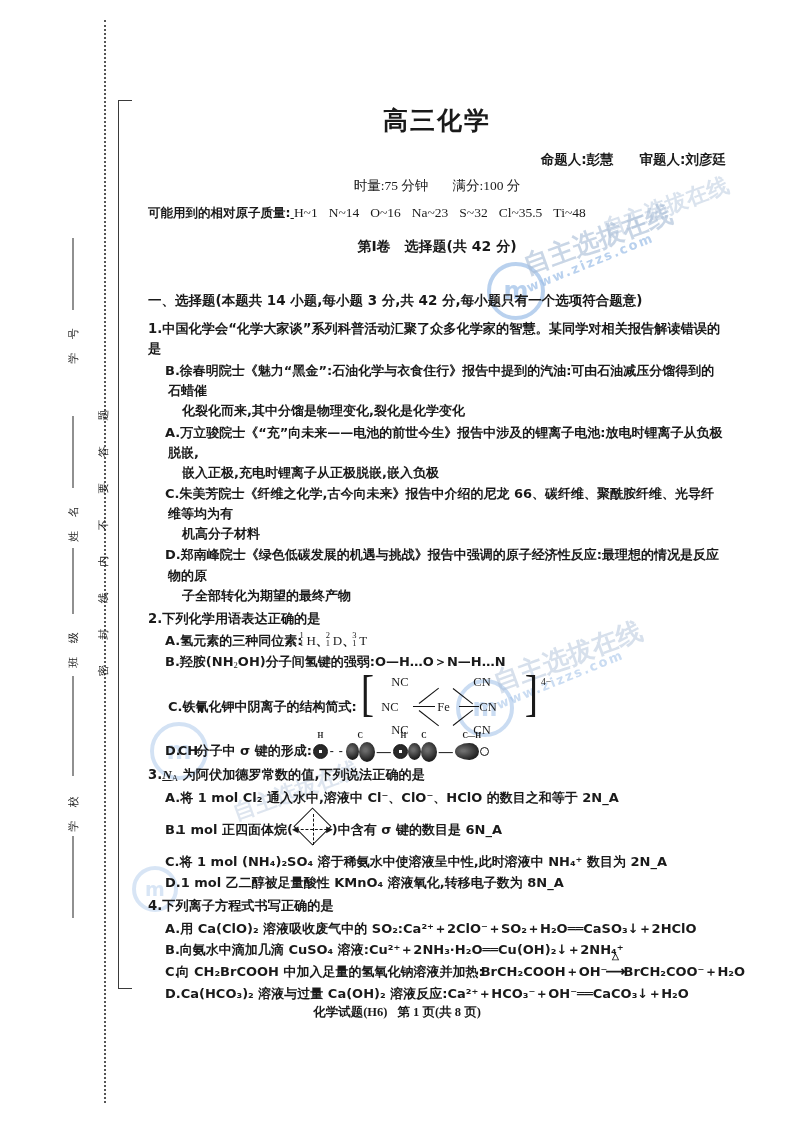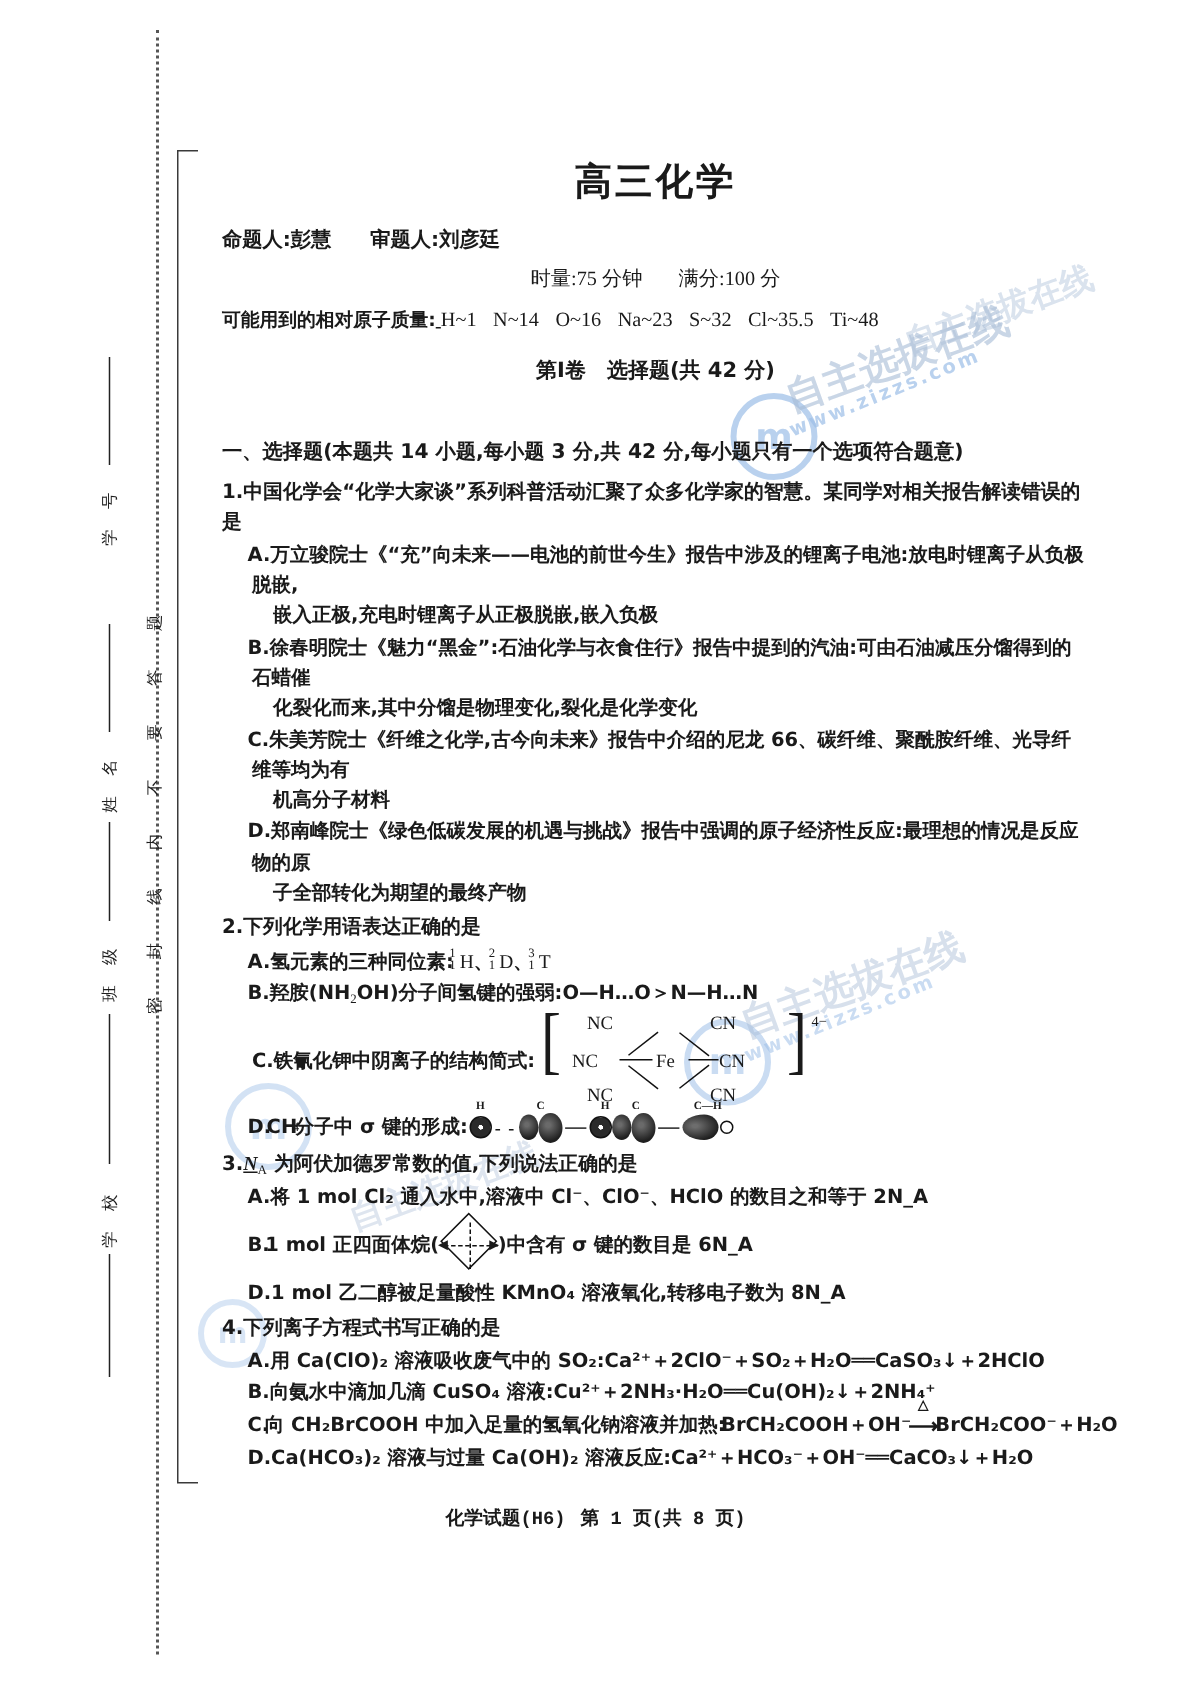--- a/index.html
+++ b/index.html
@@ -105,21 +105,21 @@
 
   .doc-title {
     text-align: center;
     font-family: "DejaVu Sans", sans-serif;
     font-weight: bold;
     font-size: 25px;
     letter-spacing: 2px;
     margin: 0 0 14px 0;
   }
   .byline {
-    text-align: left;
+    text-align: right;
     font-family: "DejaVu Sans", sans-serif;
     font-weight: bold;
     font-size: 13.5px;
     margin-bottom: 8px;
   }
   .byline .gap { display: inline-block; width: 26px; }
   .meta-line {
     text-align: center;
     font-size: 13.5px;
     margin-bottom: 10px;
@@ -340,21 +340,21 @@
   .rxn-arrow .shaft { font-size: 14px; font-family:"Liberation Serif",serif; }
 
   .eqline { white-space: nowrap; }
 
   
   .footer {
     position: absolute;
     left: 0; right: 0;
     top: 1004px;
     text-align: center;
-    font-family: Liberation Mono, monospace;
+    font-family: Liberation Serif, serif;
     font-weight: bold;
     font-size: 12.5px;
   }
   .footer .sp { display:inline-block; width: 10px; }
 
   
   .wm {
     position: absolute;
     pointer-events: none;
     user-select: none;
@@ -473,26 +473,26 @@
       <span>第Ⅰ卷</span><span class="sp"></span><span>选择题(共 42 分)</span>
     </div>
 
     <div class="part-head">一、选择题(本题共 14 小题,每小题 3 分,共 42 分,每小题只有一个选项符合题意)</div>
 
     <div class="q">
       <div class="q-stem">
         <span>1.</span><span>中国化学会“化学大家谈”系列科普活动汇聚了众多化学家的智慧。某同学对相关报告解读错误的是</span>
       </div>
       <div class="opt">
+        <span>B.</span><span>徐春明院士《魅力“黑金”:石油化学与衣食住行》报告中提到的汽油:可由石油减压分馏得到的石蜡催</span>
+        <span class="cont">化裂化而来,其中分馏是物理变化,裂化是化学变化</span>
+      </div>
+      <div class="opt">
         <span>A.</span><span>万立骏院士《“充”向未来——电池的前世今生》报告中涉及的锂离子电池:放电时锂离子从负极脱嵌,</span>
         <span class="cont">嵌入正极,充电时锂离子从正极脱嵌,嵌入负极</span>
-      </div>
-      <div class="opt">
-        <span>B.</span><span>徐春明院士《魅力“黑金”:石油化学与衣食住行》报告中提到的汽油:可由石油减压分馏得到的石蜡催</span>
-        <span class="cont">化裂化而来,其中分馏是物理变化,裂化是化学变化</span>
       </div>
       <div class="opt">
         <span>C.</span><span>朱美芳院士《纤维之化学,古今向未来》报告中介绍的尼龙 66、碳纤维、聚酰胺纤维、光导纤维等均为有</span>
         <span class="cont">机高分子材料</span>
       </div>
       <div class="opt">
         <span>D.</span><span>郑南峰院士《绿色低碳发展的机遇与挑战》报告中强调的原子经济性反应:最理想的情况是反应物的原</span>
         <span class="cont">子全部转化为期望的最终产物</span>
       </div>
     </div>
@@ -589,20 +589,23 @@
         <span class="tetra">
           <span class="d"></span>
           <span class="dash-h"></span>
           <span class="dash-v"></span>
           <span class="ar-l">◄</span>
           <span class="ar-r">►</span>
         </span>
         <span>)中含有 σ 键的数目是 6N_A</span>
       </div>
 
+      <div class="opt">
+        <span>C.</span><span>将 1 mol (NH₄)₂SO₄ 溶于稀氨水中使溶液呈中性,此时溶液中 NH₄⁺ 数目为 2N_A</span>
+      </div>
 
       <div class="opt">
         <span>D.</span><span>1 mol 乙二醇被足量酸性 KMnO₄ 溶液氧化,转移电子数为 8N_A</span>
       </div>
     </div>
 
     <div class="q">
       <div class="q-stem">
         <span>4.</span><span>下列离子方程式书写正确的是</span>
       </div>

